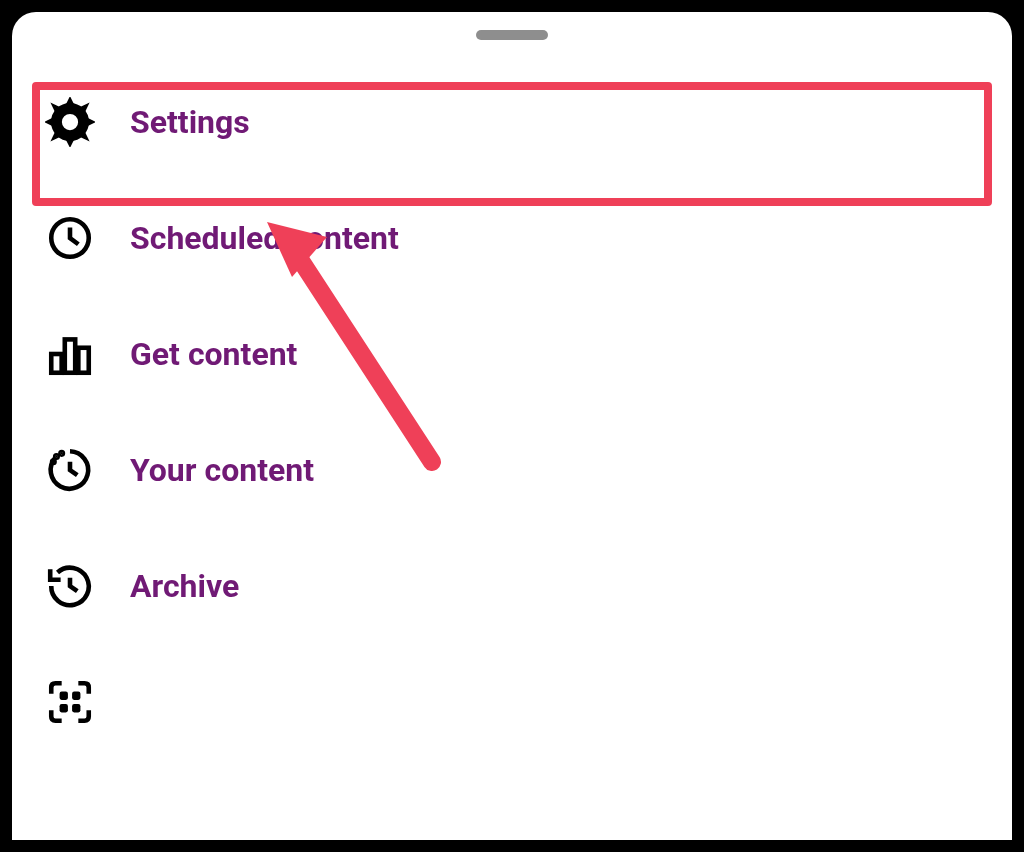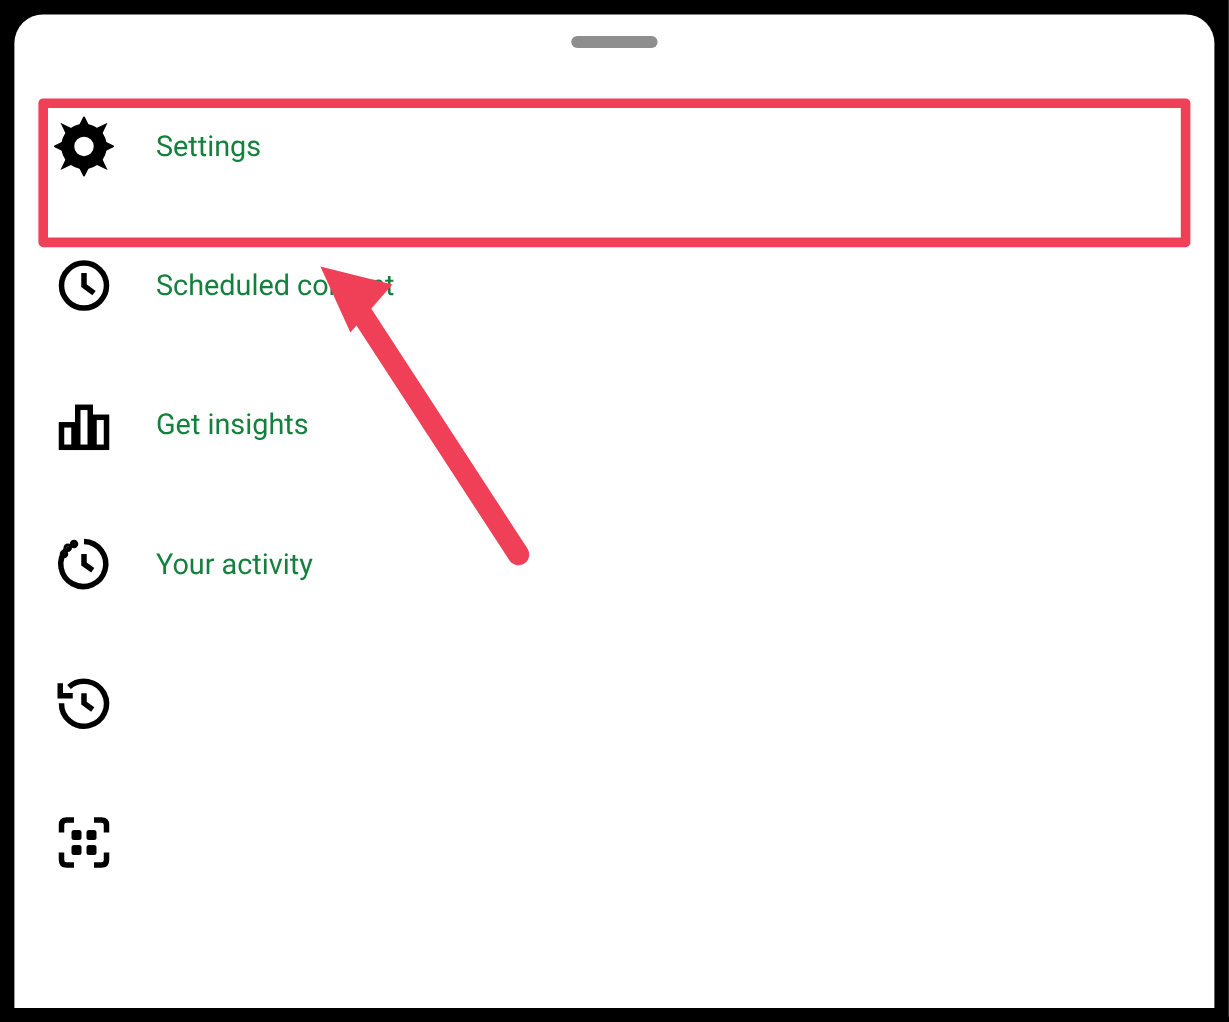--- a/index.html
+++ b/index.html
@@ -50,23 +50,23 @@
       width: 56px;
       height: 56px;
       display: flex;
       align-items: center;
       justify-content: center;
       margin-right: 32px;
       flex-shrink: 0;
     }
     
     .menu-label {
-      font-size: 24px;
-      color: #15803d;
-      font-weight: 400;
+      font-size: 32px;
+      color: #701a75;
+      font-weight: 700;
     }
     
     .highlight-box {
       position: absolute;
       top: 70px;
       left: 20px;
       right: 20px;
       height: 124px;
       border: 8px solid #ef4058;
       border-radius: 4px;
@@ -117,44 +117,45 @@
     </div>
 
     <div class="menu-item">
       <span class="icon-wrap">
         <svg width="50" height="50" viewBox="0 0 24 24" fill="none" stroke="#000" stroke-width="2.2">
           <rect x="3" y="12" width="5" height="9"></rect>
           <rect x="9.5" y="5" width="5" height="16"></rect>
           <rect x="16" y="9" width="5" height="12"></rect>
         </svg>
       </span>
-      <span class="menu-label">Get insights</span>
+      <span class="menu-label">Get content</span>
     </div>
 
     <div class="menu-item">
       <span class="icon-wrap">
         <svg width="50" height="50" viewBox="0 0 24 24" fill="none" stroke="#000" stroke-width="2.2">
           <path d="M12 3 A9 9 0 1 1 5 6"></path>
           <circle cx="4" cy="8" r="0.6" fill="#000"></circle>
           <circle cx="5.5" cy="5.5" r="0.6" fill="#000"></circle>
           <circle cx="8" cy="4" r="0.6" fill="#000"></circle>
           <path d="M12 8 L12 12 L15.5 14.5"></path>
         </svg>
       </span>
-      <span class="menu-label">Your activity</span>
+      <span class="menu-label">Your content</span>
     </div>
 
     <div class="menu-item">
       <span class="icon-wrap">
         <svg width="50" height="50" viewBox="0 0 24 24" fill="none" stroke="#000" stroke-width="2.2">
           <path d="M3 12 A9 9 0 1 0 6 5.5"></path>
           <path d="M2.5 4 L2.5 9 L7.5 9" fill="none"></path>
           <path d="M12 8 L12 12 L15.5 14.5"></path>
         </svg>
       </span>
+      <span class="menu-label">Archive</span>
     </div>
 
     <div class="menu-item">
       <span class="icon-wrap">
         <svg width="50" height="50" viewBox="0 0 24 24" fill="none" stroke="#000" stroke-width="2.2">
           <path d="M3 8 L3 5 Q3 3 5 3 L8 3"></path>
           <path d="M16 3 L19 3 Q21 3 21 5 L21 8"></path>
           <path d="M21 16 L21 19 Q21 21 19 21 L16 21"></path>
           <path d="M8 21 L5 21 Q3 21 3 19 L3 16"></path>
           <rect x="7" y="7" width="4" height="4" rx="1" fill="#000" stroke="none"></rect>

